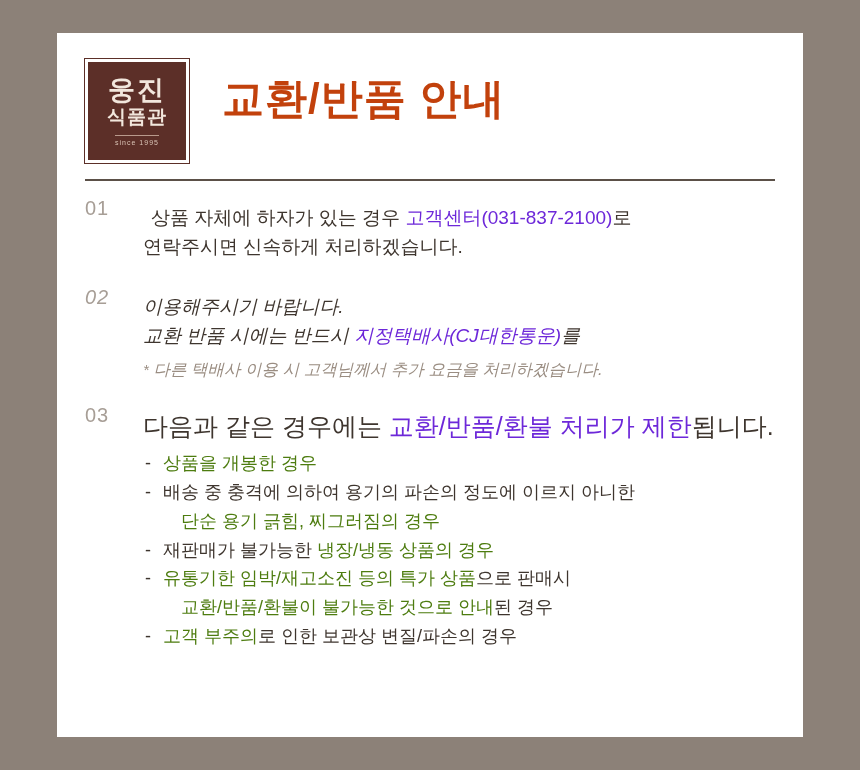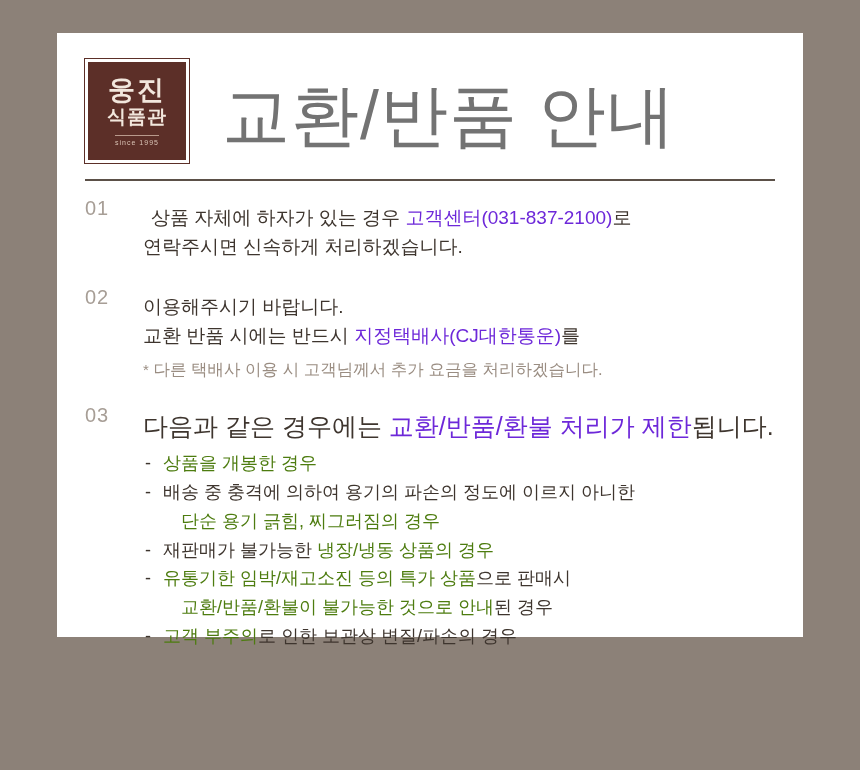--- a/index.html
+++ b/index.html
@@ -11,21 +11,21 @@
     height: 770px;
     background: #8c8178;
     font-family: "Liberation Sans", sans-serif;
     overflow: hidden;
   }
   .page {
     position: absolute;
     left: 57px;
     top: 33px;
     width: 746px;
-    height: 604px;
+    height: 704px;
     background: #ffffff;
     box-sizing: border-box;
   }
   
   .header {
     position: relative;
     height: 140px;
   }
   .logo {
     position: absolute;
@@ -61,23 +61,23 @@
     font-size: 7px;
     letter-spacing: 1px;
     border-top: 1px solid #b99a8c;
     padding-top: 3px;
     color: #d9c3b5;
   }
   .title {
     position: absolute;
     left: 165px;
     top: 38px;
-    font-size: 68px;
-    font-weight: normal;
-    color: #737373;
+    font-size: 42px;
+    font-weight: bold;
+    color: #c2410c;
     letter-spacing: 1px;
     white-space: nowrap;
   }
   .rule {
     position: absolute;
     left: 28px;
     top: 146px;
     width: 690px;
     height: 2px;
     background: #5b5048;
@@ -146,21 +146,21 @@
     color: #3e352e;
   }
   .item3-head {
     font-size: 25px;
     color: #3e352e;
     white-space: nowrap;
     margin-top: 20px;
   }
   
   #item-01 { margin-bottom: 30px; }
-  #item-02 { margin-bottom: 28px; }
+  #item-02 { margin-bottom: 28px; font-style: italic; }
   #item-01 .line:first-of-type { padding-left: 8px; }
   #item-01 .line:nth-of-type(2) { padding-left: 8px; }
 </style>
 </head>
 <body>
 
 <div class="page">
 
   <div class="header">
     <div class="logo">

